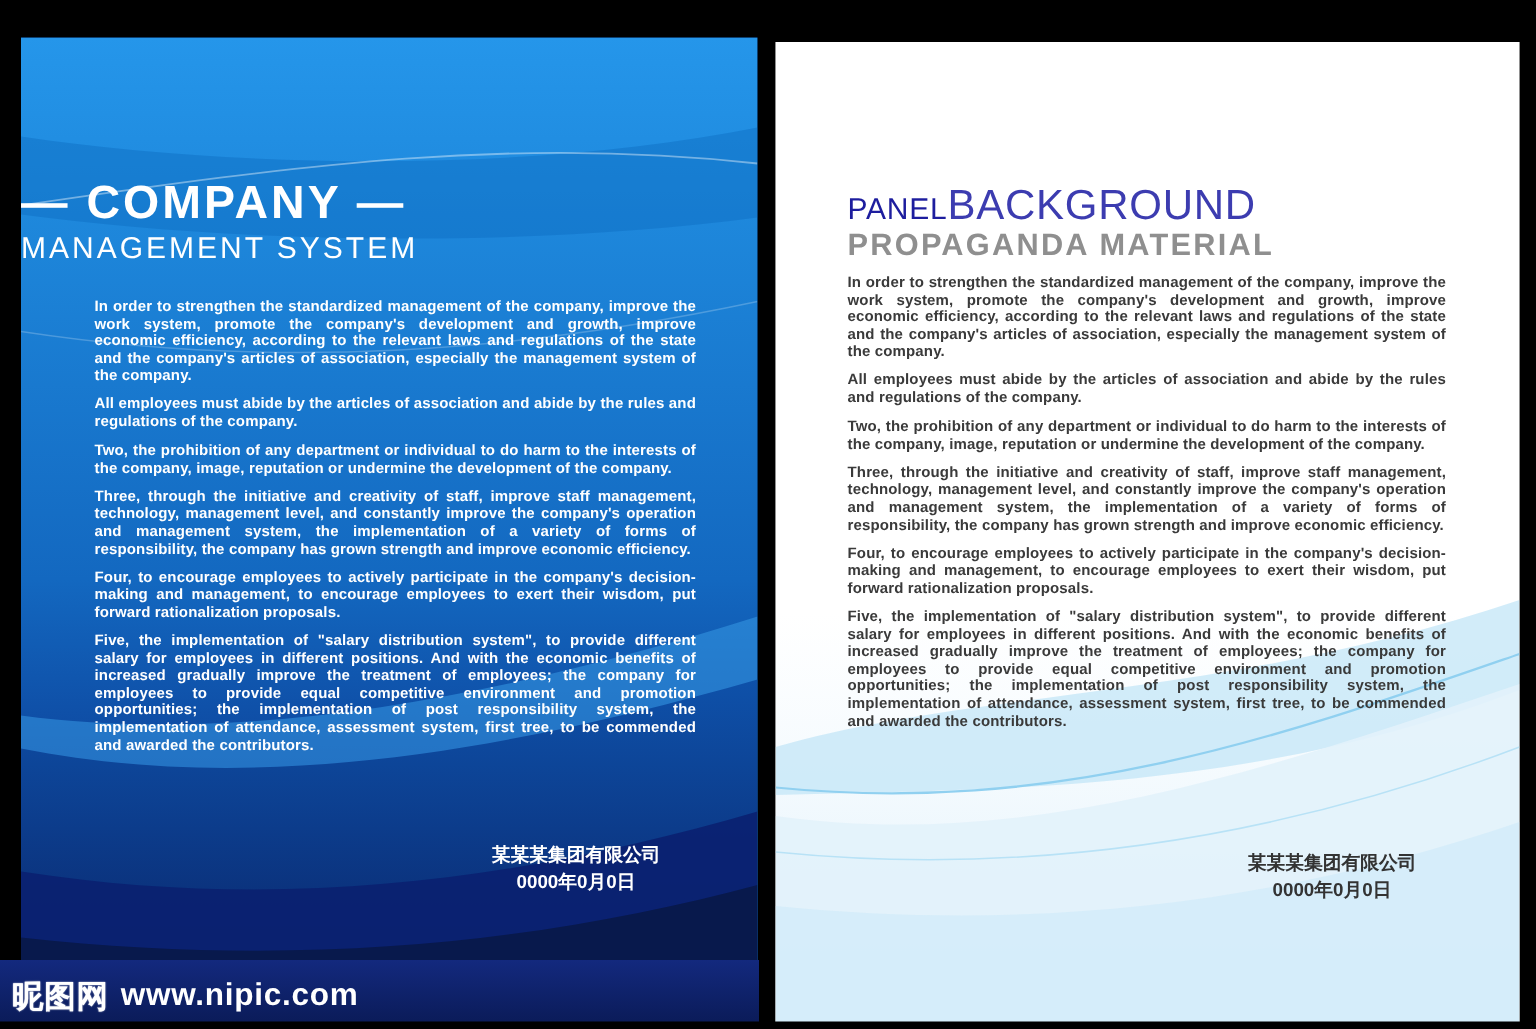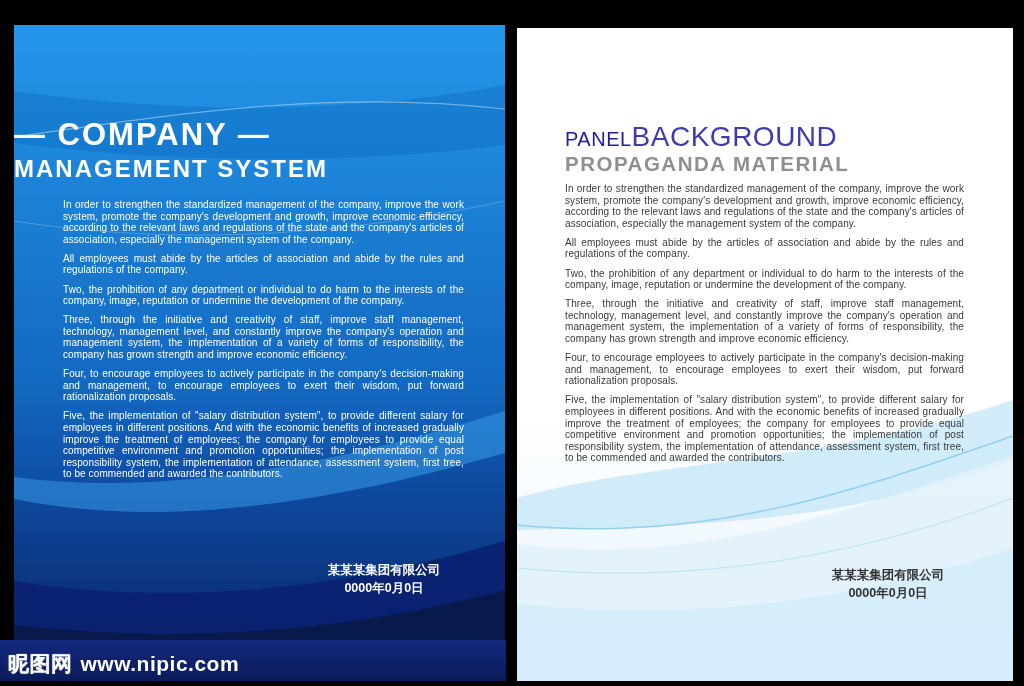--- a/index.html
+++ b/index.html
@@ -6,24 +6,24 @@
   body{
     width:1024px;height:686px;background:#000;position:relative;overflow:hidden;
     font-family:"Liberation Sans", sans-serif;
   }
   .page{position:absolute;overflow:hidden;}
   
   .left-page{left:14px;top:25px;width:491px;height:657px;background:#1368c0;}
   .left-page svg.bg{position:absolute;left:0;top:0;width:100%;height:100%;display:block;}
   .lp-title{position:absolute;top:94px;left:0;width:100%;text-align:left;color:#fff;z-index:3;}
   .lp-title .main{font-size:31px;font-weight:bold;letter-spacing:2px;line-height:1.05;}
-  .lp-title .sub{font-size:24px;font-weight:bold;letter-spacing:2px;margin-top:3px;}
+  .lp-title .sub{font-size:20px;font-weight:normal;letter-spacing:2px;margin-top:3px;}
   .lp-body{position:absolute;top:174px;left:49px;width:401px;z-index:3;color:#ffffff;}
   .lp-body p, .rp-body p{
-    margin:0 0 7.5px 0;font-size:10px;line-height:11.6px;text-align:justify;letter-spacing:.1px;
+    margin:0 0 7.5px 0;font-size:10px;line-height:11.6px;text-align:justify;letter-spacing:.1px;font-weight:bold;
   }
   .lp-footer{position:absolute;top:536px;right:36px;width:170px;text-align:center;
     color:#fff;font-weight:bold;font-size:12.5px;line-height:1.45;z-index:6;}
   
   .right-page{left:517px;top:28px;width:496px;height:654px;background:#ffffff;}
   .right-page svg.bg{position:absolute;left:0;top:0;width:100%;height:100%;display:block;}
   .rp-title{position:absolute;top:95px;left:48px;z-index:3;line-height:1.0;}
   .rp-title .bold{font-size:20px;font-weight:400;color:#1d1d9e;letter-spacing:.5px;}
   .rp-title .light{font-size:28px;font-weight:400;color:#3c3cb0;letter-spacing:.5px;text-align:center;}
   .rp-title .sub{font-size:20.5px;font-weight:700;color:#8f8f8f;letter-spacing:1.5px;margin-top:3px;}

